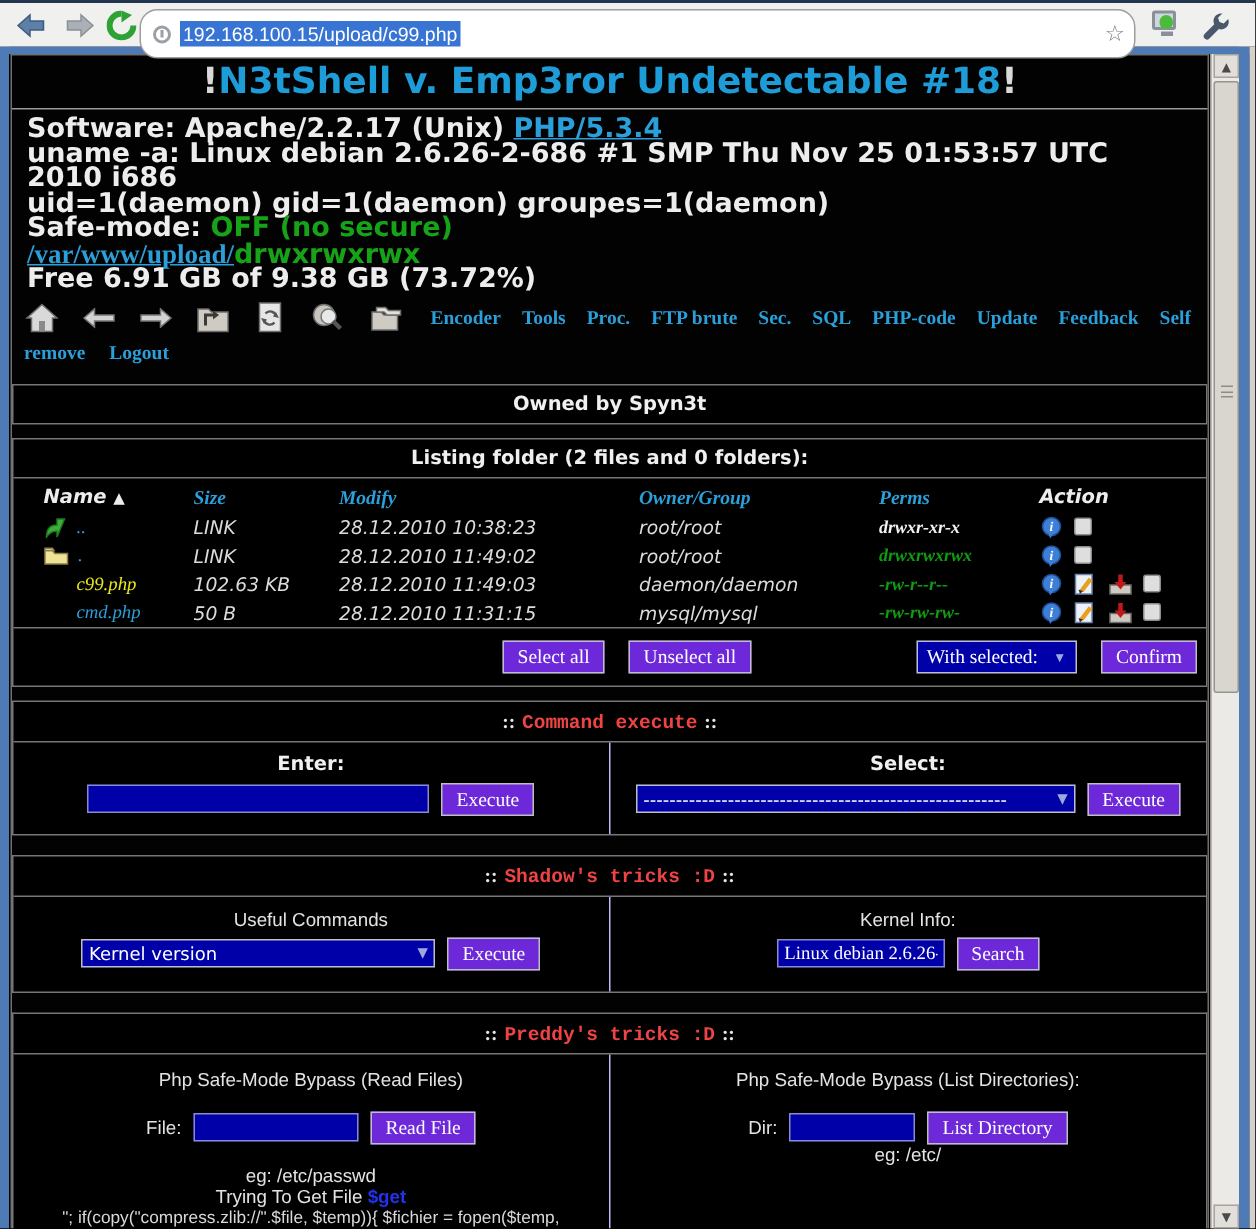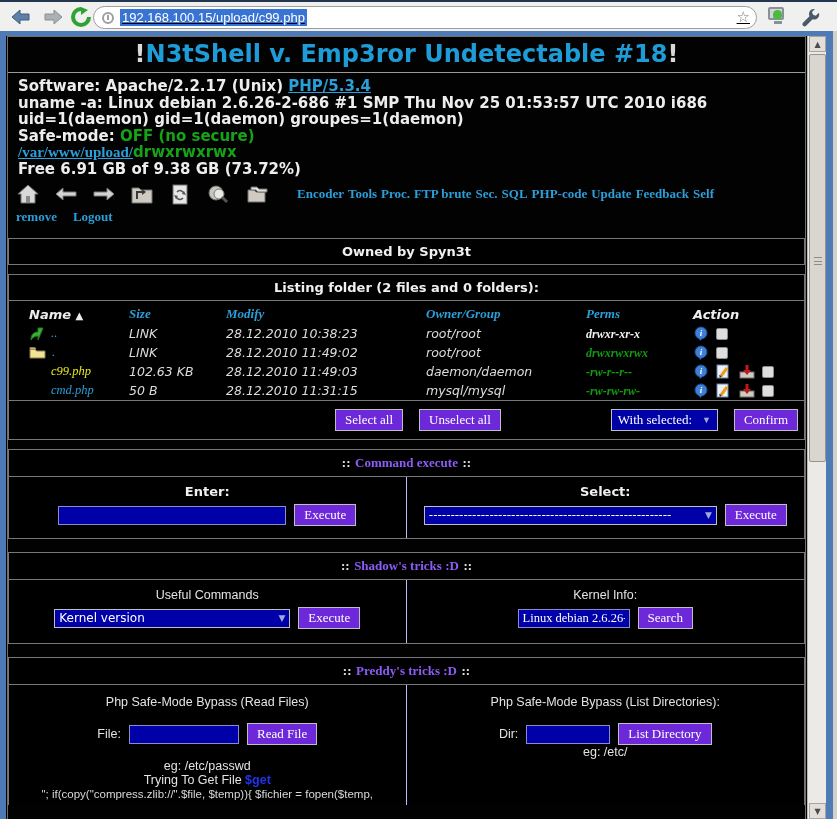--- a/index.html
+++ b/index.html
@@ -3,21 +3,21 @@
 <meta charset="utf-8">
 <style>
   * { margin:0; padding:0; box-sizing:border-box; }
   html,body { width:837px; height:819px; overflow:hidden; background:#000; }
   body { font-family:"DejaVu Sans", sans-serif; position:relative; }
 
   
   .chrome { position:absolute; left:0; top:0; width:837px; height:31px; background:#F0F0EE; border-top:2px solid #24364F; z-index:30; }
   .chrome-inner { position:relative; width:100%; height:100%; }
   .nav-btn { position:absolute; top:3px; width:26px; height:24px; display:flex; align-items:center; justify-content:center; cursor:pointer; }
-  .addr { position:absolute; left:93px; top:4px; width:664px; height:23px; background:#fff; border:1px solid #9D9D9D; border-radius:12px; display:flex; align-items:center; padding:0 6px 0 8px;text-decoration:underline; }
+  .addr { position:absolute; left:93px; top:4px; width:664px; height:33px; background:#fff; border:1px solid #9D9D9D; border-radius:12px; display:flex; align-items:center; padding:0 6px 0 8px; }
   .addr-ico { width:12px; height:12px; border:2px solid #9AA0A6; border-radius:50%; position:relative; flex:0 0 auto; }
   .addr-ico::after{ content:""; position:absolute; left:3px; top:1px; width:2px; height:5px; background:#9AA0A6; }
   .url-sel { margin-left:6px; background:#3874D3; color:#fff; font-size:13px; font-family:"Liberation Sans",sans-serif; padding:1px 2px; white-space:nowrap; }
   .star { margin-left:auto; color:#7c7c7c; font-size:15px; line-height:1; }
   .ext-ico { position:absolute; left:768px; top:5px; width:20px; height:20px; }
   .ext-screen { width:16px; height:13px; border:2px solid #8A9099; border-radius:2px; background:#cfd6dd; position:relative; }
   .ext-blob { position:absolute; left:3px; top:1px; width:9px; height:9px; background:#4CBB3C; border-radius:50% 50% 40% 40%; }
   .ext-foot { width:8px; height:3px; background:#8A9099; margin:1px auto 0; }
   .wrench { position:absolute; left:800px; top:5px; width:20px; height:20px; }
 
@@ -35,37 +35,37 @@
   .sb-grip::after { content:""; display:block; margin-top:3px; border-top:1px solid #8f8b86; }
 
   
   .page { position:absolute; left:6px; top:36px; width:801px; height:783px; background:#020202; overflow:hidden; z-index:10; color:#E6E6E6; }
   .wrap { margin:0 1px; border:1px solid #6f6f6f; border-bottom:none; min-height:783px; }
 
   .title-row { text-align:center; padding:3px 0 4px; border-bottom:1px solid #9a9a9a; font-weight:bold; font-size:24px; letter-spacing:0; }
   .title-row .bang { color:#D9D9D9; }
   .title-row .ttl { color:#1E9CD7; }
 
-  .info { padding:5px 10px 3px; font-size:15px; font-weight:bold; line-height:16.5px; color:#EDEDED; }
+  .info { padding:5px 10px 3px; font-size:18px; font-weight:bold; line-height:16.5px; color:#EDEDED; }
   .lnk { color:#2B9FD9; text-decoration:underline; cursor:pointer; }
   .green { color:#17A317; }
   .cwd-link { color:#2B9FD9; font-family:"Liberation Serif",serif; text-decoration:underline; cursor:pointer;text-align:center; }
 
   .navbar { padding:3px 8px 2px; }
   .nav-icons { display:flex; align-items:center; gap:14px; }
   .tool-ico { width:24px; height:22px; display:inline-flex; align-items:center; justify-content:center; cursor:pointer; }
-  .nav-links { margin-left:15px; display:inline-flex; gap:4px; flex-wrap:nowrap; }
+  .nav-links { margin-left:5px; display:inline-flex; gap:14px; flex-wrap:nowrap; }
   .nav-a { color:#2B9FD9; font-family:"Liberation Serif",serif; font-weight:bold; font-size:13px; cursor:pointer; white-space:nowrap; }
   .nav-row2 { margin:4px 0 2px; display:flex; gap:16px; }
 
   .box { border:1px solid #777; margin:9px 0 0; background:#000; }
   .box-head { text-align:center; padding:5px 0; font-weight:bold; font-size:13px; }
   .box-head.bb { border-bottom:1px solid #777; }
   .sec-colon { color:#E8E8E8; font-family:"Liberation Serif",serif; }
-  .sec-name { color:#8b5cf6; font-family:Liberation Serif, serif; }
+  .sec-name { color:#ef4444; font-family:Liberation Mono, monospace; }
 
   
   table.listing { width:100%; border-collapse:collapse; font-size:12.5px; margin:3px 16px 0;font-style:italic; }
   table.listing th { text-align:left; font-size:13px; padding:2px 4px; }
   th.h-blue { color:#2B9FD9; font-family:"Liberation Serif",serif; }
   th.h-white { color:#EDEDED; }
   table.listing td { padding:1px 4px; color:#DCDCDC; height:19px; }
   .c-name { width:100px; }
   .c-size { width:97px; }
   .c-mod { width:200px; }

